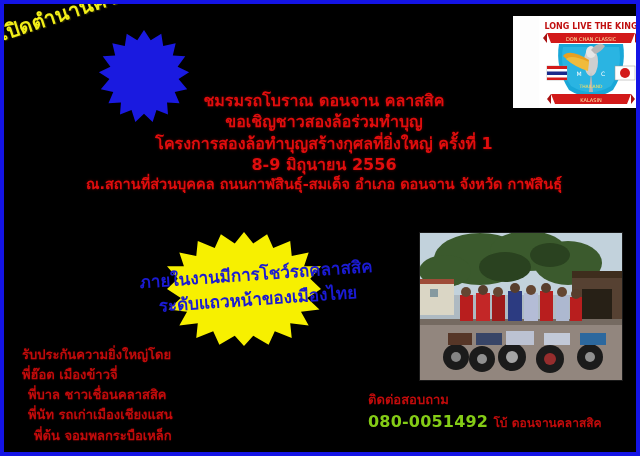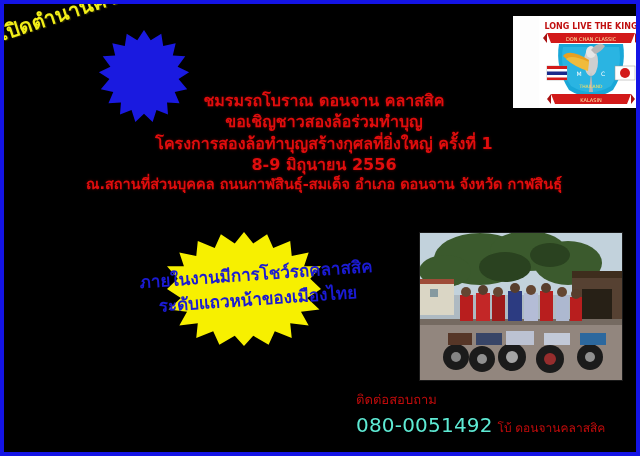--- a/index.html
+++ b/index.html
@@ -45,25 +45,25 @@
 
   
   #credits{position:absolute;left:18px;top:341px;
            color:#c20b0b;font-weight:bold;font-size:13px;
            line-height:1.55;text-shadow:0 0 2px #3d0000;}
   #credits .c{display:block;white-space:nowrap;}
   #credits .c.i1{padding-left:6px;}
   #credits .c.i2{padding-left:12px;}
 
   
-  #contact{position:absolute;left:352px;top:386px;
-           color:#c20b0b;font-weight:normal;line-height:1.5;}
+  #contact{position:absolute;left:364px;top:386px;
+           color:#c20b0b;font-weight:bold;line-height:1.5;}
   #contact .ch{display:block;font-size:13px;}
   #contact .cl{display:block;font-size:15px;white-space:nowrap;}
-  #contact .ph{color:#5eead4;font-size:20px;letter-spacing:.2px;}
+  #contact .ph{color:#84cc16;font-size:16px;letter-spacing:.2px;}
   #contact .nm{font-size:12px;}
 
   
   #photo{position:absolute;left:415px;top:228px;width:202px;height:147px;
          background:#4d5a46;overflow:hidden;border:1px solid #1a1a1a;}
   #photo svg{display:block;width:100%;height:100%;}
 
   
   #logo{position:absolute;left:509px;top:12px;width:104px;height:92px;
         background:#fdfdfd;overflow:hidden;padding-left:26px;}
@@ -94,20 +94,27 @@
     <span class="l r3">โครงการสองล้อทำบุญสร้างกุศลที่ยิ่งใหญ่ ครั้งที่ 1</span>
     <span class="l r4">8-9 มิถุนายน 2556</span>
     <span class="l r5">ณ.สถานที่ส่วนบุคคล ถนนกาฬสินธุ์-สมเด็จ อำเภอ ดอนจาน จังหวัด กาฬสินธุ์</span>
   </div>
 
   <div id="slogan">
     <span>ภายในงานมีการโชว์รถคลาสสิค</span>
     <span>ระดับแถวหน้าของเมืองไทย</span>
   </div>
 
+  <div id="credits">
+    <span class="c">รับประกันความยิ่งใหญ่โดย</span>
+    <span class="c">พี่ฮ๊อต     เมืองข้าวจี่</span>
+    <span class="c i1">พี่บาล ชาวเชื่อนคลาสสิค</span>
+    <span class="c i1">พี่นัท รถเก่าเมืองเชียงแสน</span>
+    <span class="c i2">พี่ต้น จอมพลกระบือเหล็ก</span>
+  </div>
 
   <div id="contact">
     <span class="ch">ติดต่อสอบถาม</span>
     <span class="cl">
       <span class="ph">080-0051492</span>
       <span class="nm">โบ้ ดอนจานคลาสสิค</span>
     </span>
   </div>
 
   <div id="photo">

